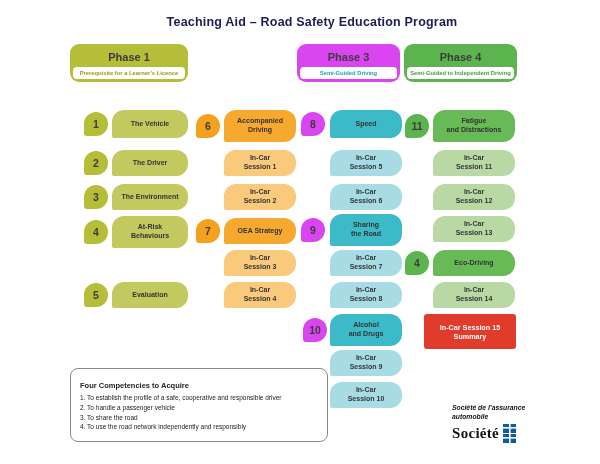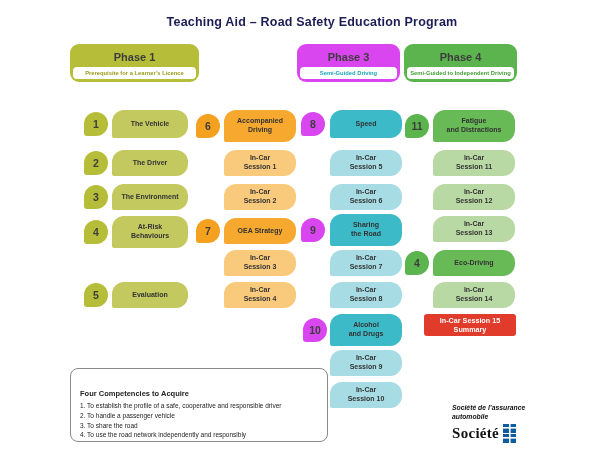--- a/index.html
+++ b/index.html
@@ -27,21 +27,21 @@
   .bg-p1{background:#b6bd39;} .bg-p1m{background:#c3c95f;}
   .bg-p2{background:#f5a120;} .bg-p2m{background:#f6a92e;} .bg-p2l{background:#f9c97c;}
   .bg-p3{background:#d946ef;} .bg-p3m{background:#3dbac7;} .bg-p3l{background:#a7dce5;}
   .bg-p4{background:#5cb44f;} .bg-p4m{background:#68ba57;} .bg-p4l{background:#b8d9a4;}
   .tx-p1{color:#989c17;} .tx-p2{color:#ef9309;} .tx-p3{color:#1ba4b6;} .tx-p4{color:#43a035;}
 
   .red-node{border-radius:3px;background:#e13b2b;color:#fff;font-size:7.2px;}
 
   .comp-box{position:absolute;left:70px;top:368px;width:258px;height:74px;
             border:1.2px solid #8a8a8a;border-radius:8px;box-sizing:border-box;
-            padding:20px 9px;background:#fff;}
+            padding:12px 9px;background:#fff;}
   .comp-title{font-size:7.5px;font-weight:bold;color:#222;margin-bottom:3px;}
   .comp-item{font-size:6.5px;color:#222;line-height:1.5;}
 
   .logo{position:absolute;left:452px;top:404px;width:125px;}
   .logo-org{font-size:6.8px;font-weight:bold;font-style:italic;color:#111;line-height:1.3;}
   .logo-row{display:flex;align-items:center;margin-top:2px;}
   .logo-wordmark{font-family:"Liberation Serif", serif;font-weight:bold;
                  font-size:15px;color:#141414;letter-spacing:.3px;}
   .flags{display:flex;flex-direction:column;margin-left:4px;row-gap:1px;}
   .flag{width:13px;height:9px;
@@ -50,21 +50,21 @@
           linear-gradient(#fff,#fff) 50% 50%/1.6px 100% no-repeat,
           #0c5c9e;}
 </style>
 </head>
 <body>
 
 <div class="stage">
 
   <div class="title">Teaching Aid – Road Safety Education Program</div>
 
-  <div class="phase-header bg-p1" style="left:70px;width:129px;">
+  <div class="phase-header bg-p1" style="left:70px;width:118px;">
     <div class="phase-title">Phase 1</div>
     <div class="phase-sub tx-p1">Prerequisite for a Learner’s Licence</div>
   </div>
   <div class="phase-header bg-p3" style="left:297px;width:103px;">
     <div class="phase-title">Phase 3</div>
     <div class="phase-sub tx-p3">Semi-Guided Driving</div>
   </div>
   <div class="phase-header bg-p4" style="left:404px;width:113px;">
     <div class="phase-title">Phase 4</div>
     <div class="phase-sub tx-p4">Semi-Guided to Independent Driving</div>
@@ -124,21 +124,21 @@
 Session 11</div>
   <div class="node bg-p4l" style="left:433px;top:184px;width:82px;height:26px;">In-Car
 Session 12</div>
   <div class="node bg-p4l" style="left:433px;top:216px;width:82px;height:26px;">In-Car
 Session 13</div>
   <div class="badge bg-p4" style="left:405px;top:251px;">4</div>
   <div class="node bg-p4m" style="left:433px;top:250px;width:82px;height:26px;">Eco-Driving</div>
   <div class="node bg-p4l" style="left:433px;top:282px;width:82px;height:26px;">In-Car
 Session 14</div>
 
-  <div class="node red-node" style="left:424px;top:314px;width:92px;height:22px;">In-Car Session 15
+  <div class="node red-node" style="left:424px;top:314px;width:92px;height:35px;">In-Car Session 15
 Summary</div>
 
   <div class="comp-box">
     <div class="comp-title">Four Competencies to Acquire</div>
     <div class="comp-item">1.  To establish the profile of a safe, cooperative and responsible driver</div>
     <div class="comp-item">2.  To handle a passenger vehicle</div>
     <div class="comp-item">3.  To share the road</div>
     <div class="comp-item">4.  To use the road network independently and responsibly</div>
   </div>
 

